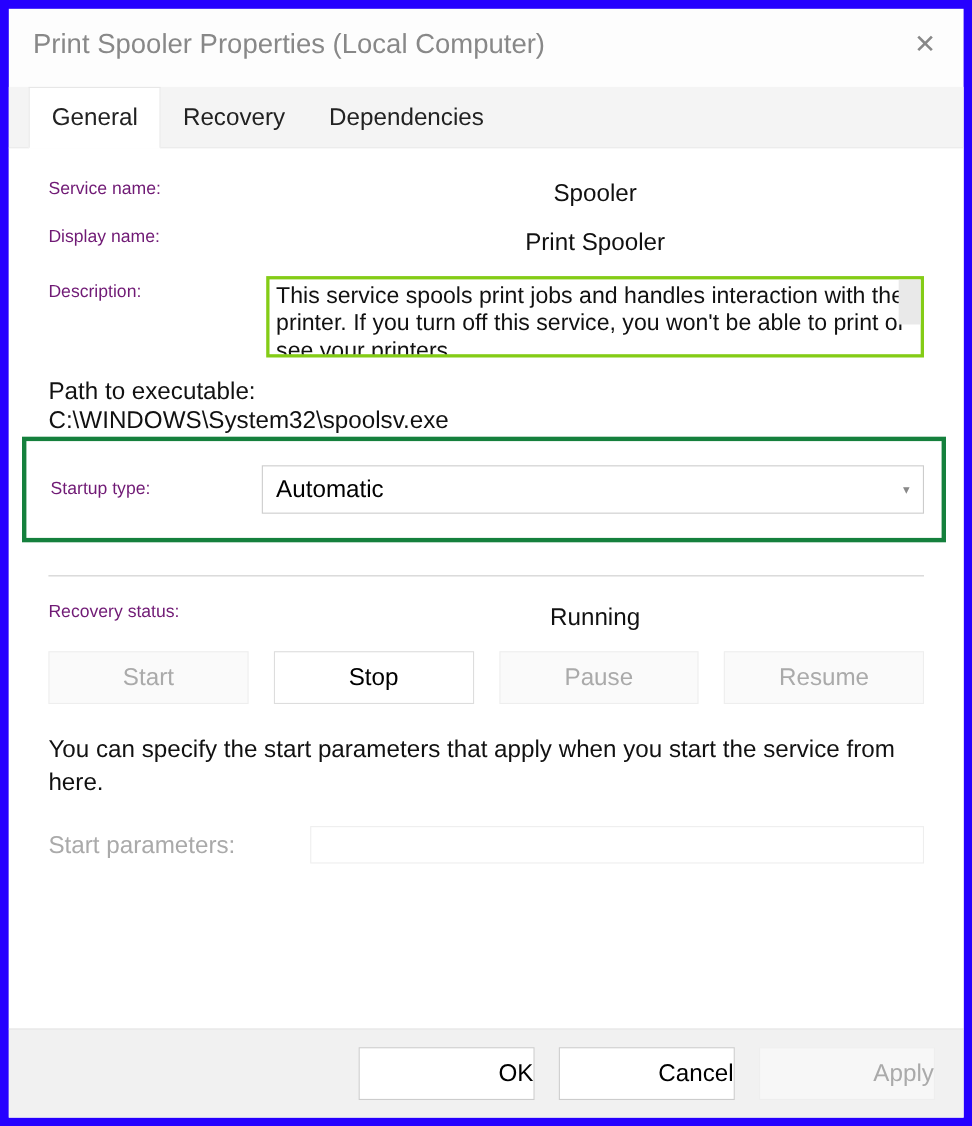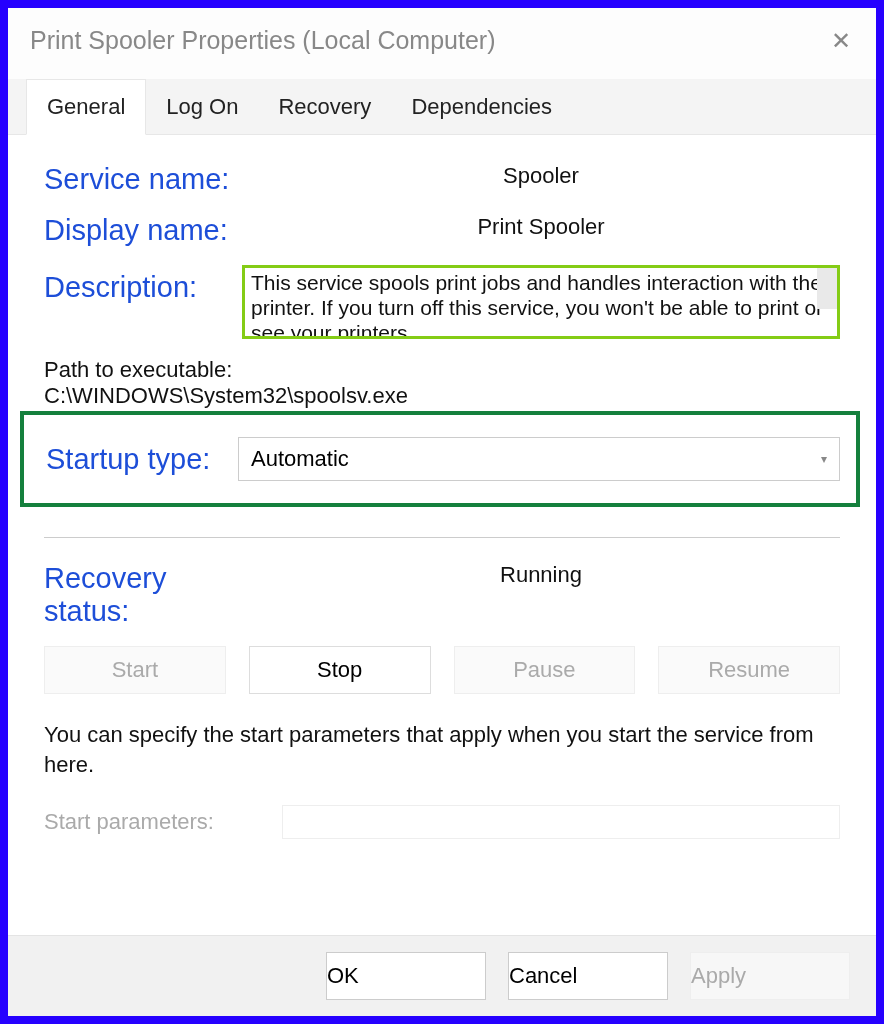--- a/index.html
+++ b/index.html
@@ -67,22 +67,22 @@
     padding: 28px 36px 10px 36px;
     background: #fff;
   }
   .row {
     display: flex;
     align-items: flex-start;
     margin-bottom: 18px;
   }
   .lbl {
     width: 198px;
-    font-size: 29px;
-    color: #1d4ed8;
+    font-size: 16px;
+    color: #701a75;
   }
   .val {
     font-size: 22px;
     color: #111;
     flex: 1;
     text-align: center;
   }
   .desc-box {
     flex: 1;
     border: 3px solid #84cc16;
@@ -182,42 +182,41 @@
     display: flex;
     justify-content: flex-end;
     gap: 22px;
   }
   .footer-btn {
     width: 160px;
     border: 1px solid #ccc;
     background: #fff;
     font-size: 22px;
     padding: 10px 0;
-    text-align: left;
+    text-align: right;
     cursor: pointer;
   }
   .footer-btn.disabled {
     color: #aaa;
     border-color: #eee;
     background: #f7f7f7;
     cursor: default;
   }
 </style>
 </head>
 <body>
 
 <div class="window">
   <div class="titlebar">
     <span class="titlebar-title">Print Spooler Properties (Local Computer)</span>
     <span class="close-btn">✕</span>
   </div>
 
   <div class="tabstrip">
     <div class="tab active">General</div>
-    <div class="tab">Log On</div>
     <div class="tab">Recovery</div>
     <div class="tab">Dependencies</div>
   </div>
 
   <div class="tab-content">
 
     <div class="row">
       <span class="lbl">Service name:</span>
       <span class="val">Spooler</span>
     </div>

